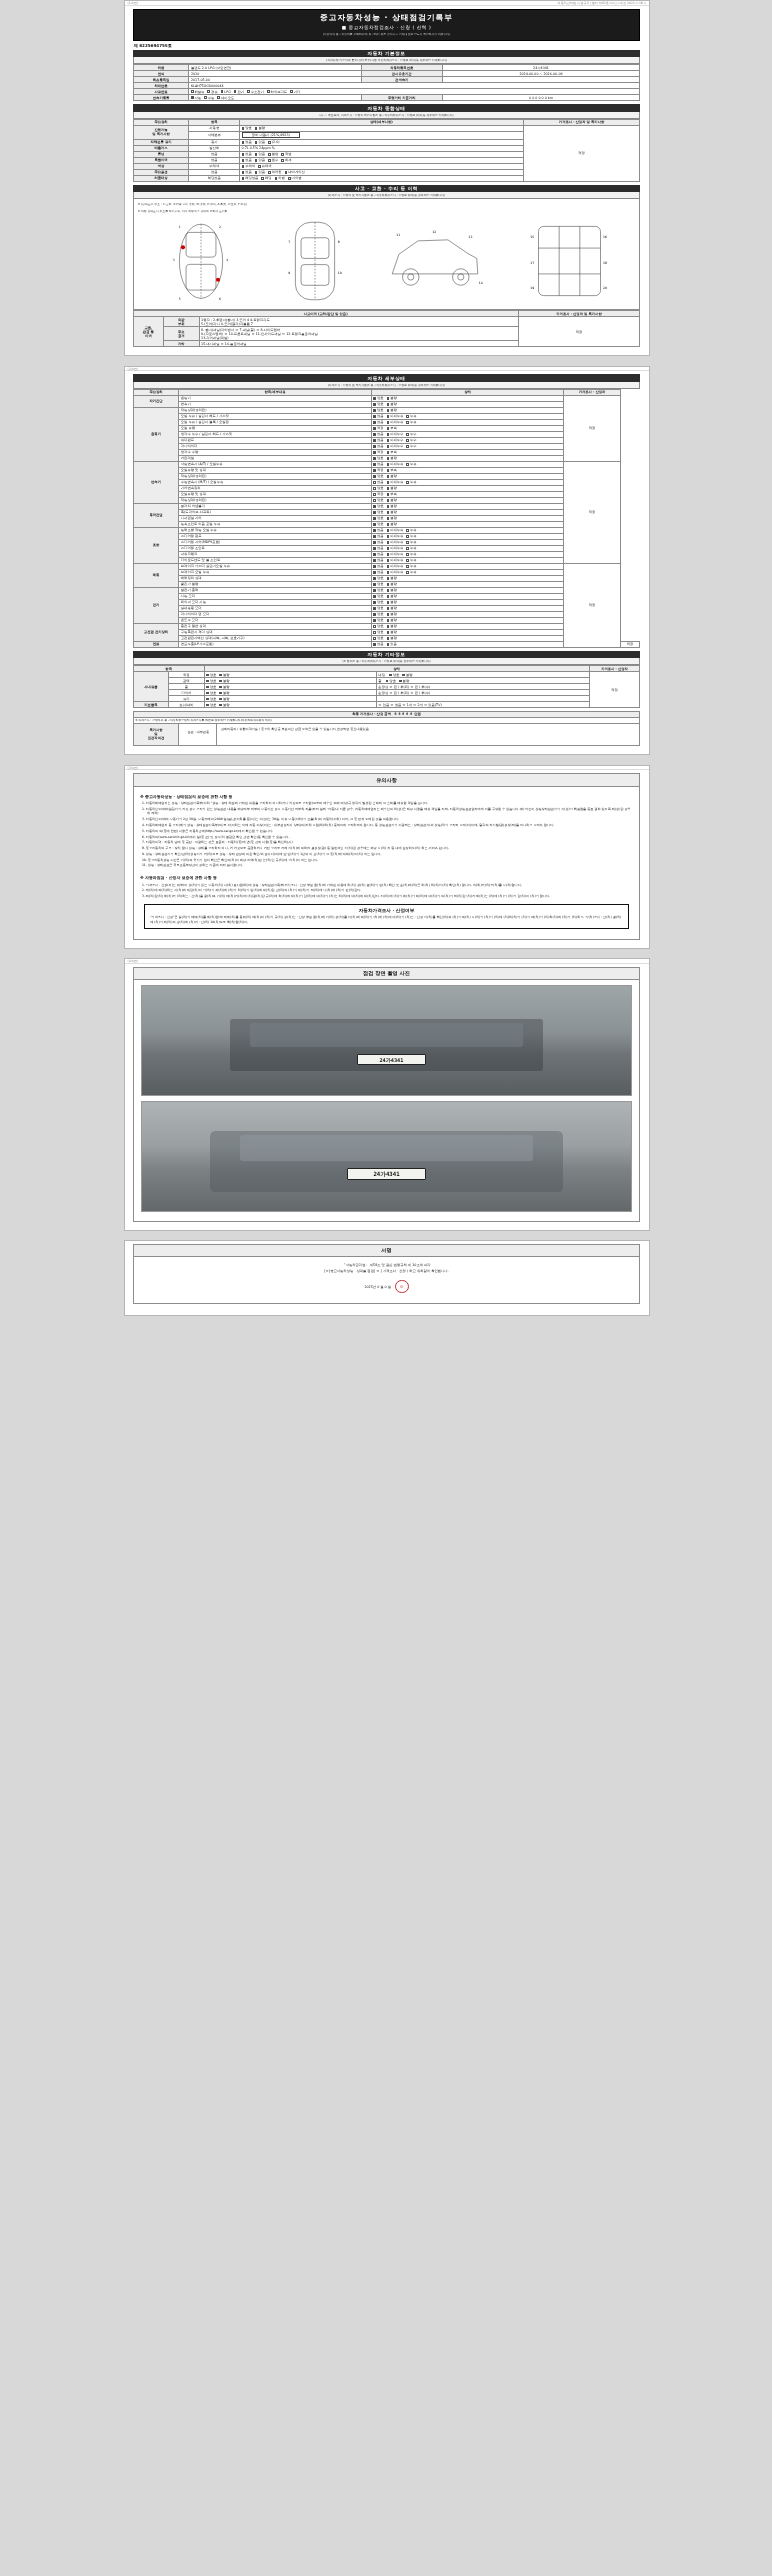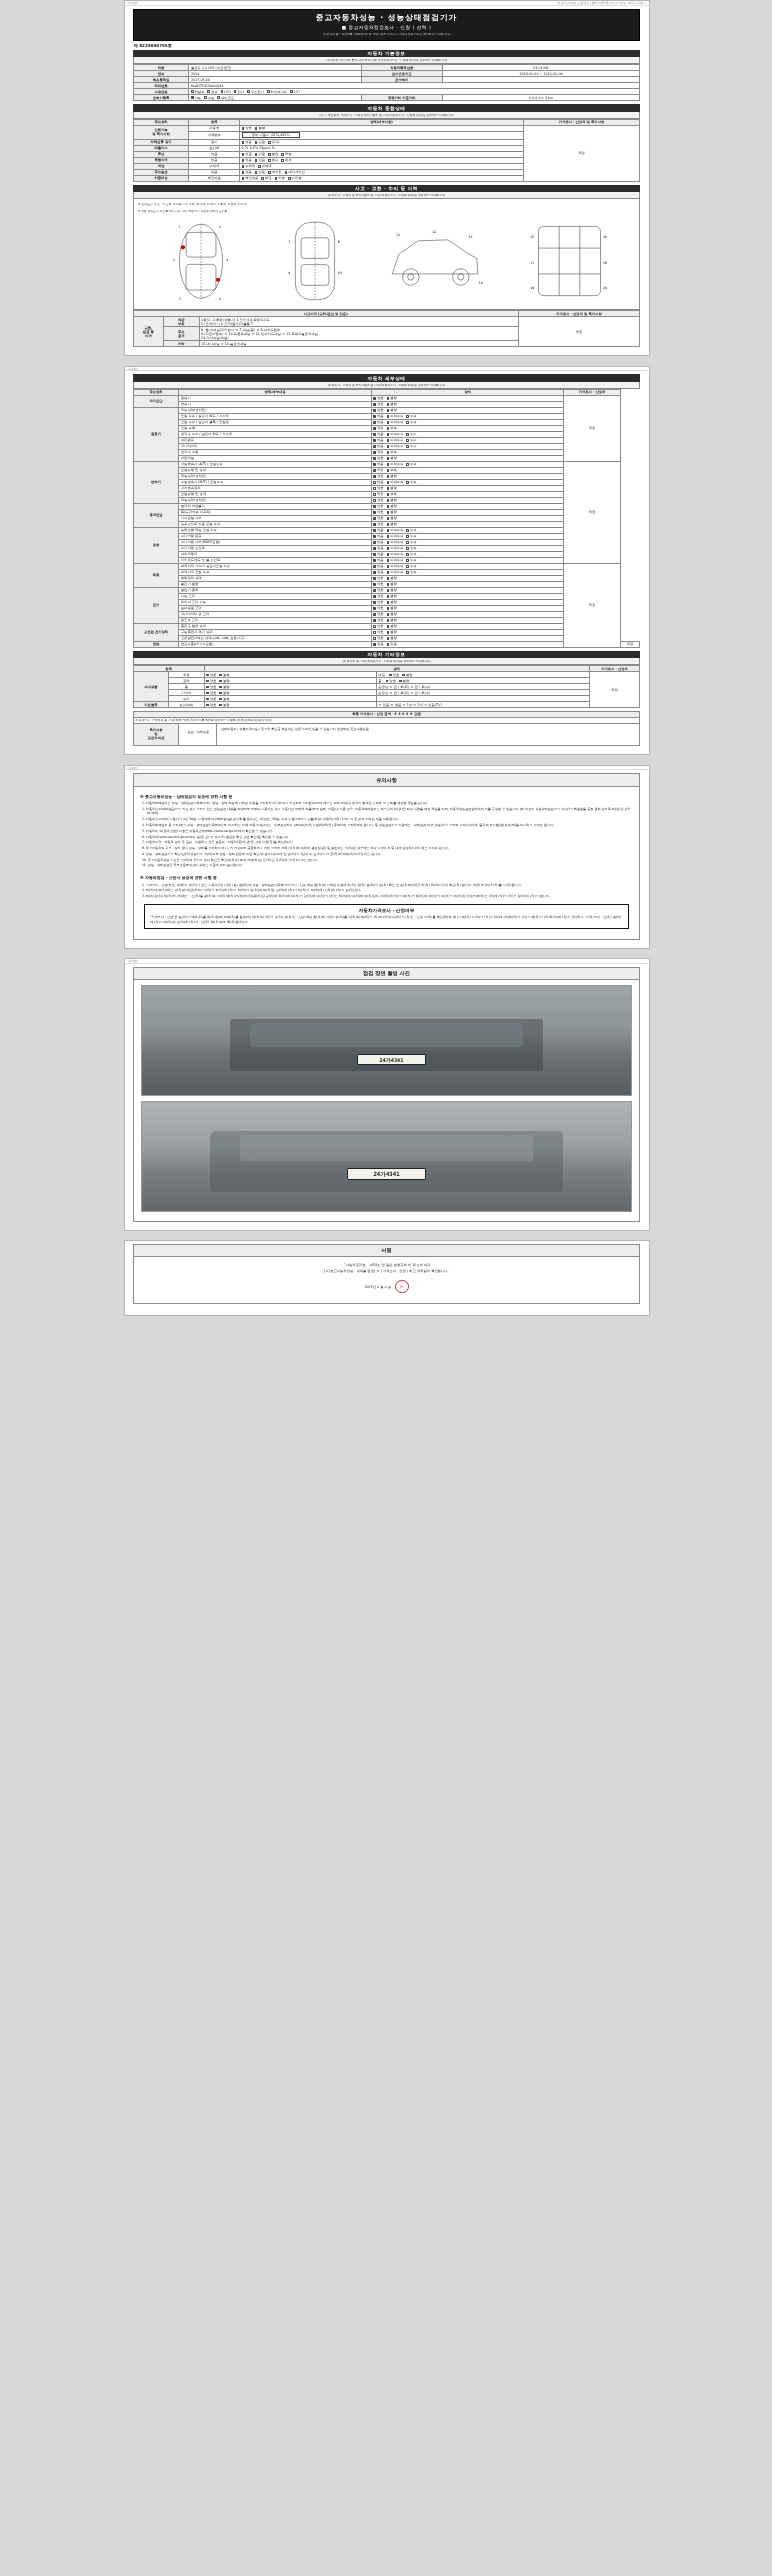--- a/index.html
+++ b/index.html
@@ -102,21 +102,21 @@
 <body>
 
 <div class="page">
   <div class="page-top">
     <span>자동차관리법 시행규칙 [별지 제82호서식] &lt;개정 2021.1.18.&gt;</span>
     <span style="float:left;padding-left:3.1px">(1/4면)</span>
   </div>
   <div class="inner">
 
     <div class="hdr-bar">
-      <div class="t1">중고자동차성능 · 성능상태점검기가</div>
+      <div class="t1">중고자동차성능 · 상태점검기록부</div>
       <div class="t2">■ 중고자동차점검조사 · 신청 ( 선택 )</div>
       <div class="t3">(이용자가 중고자동차를 선택하는데 참고하기 위한 것이므로 기재내용을 반드시 확인하시기 바랍니다)</div>
     </div>
 
     <div class="hdr-no">
       <span>제</span>
       <span>822569475S호</span>
     </div>
 
     <div class="sec-title">자동차 기본정보</div>

